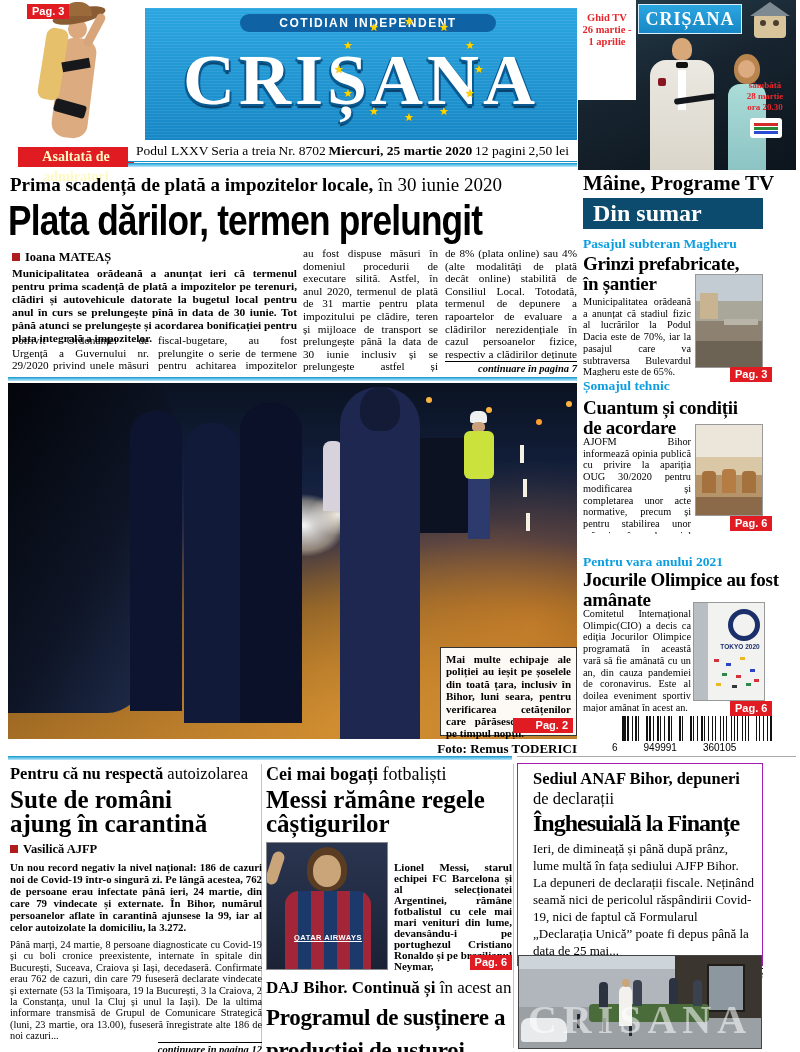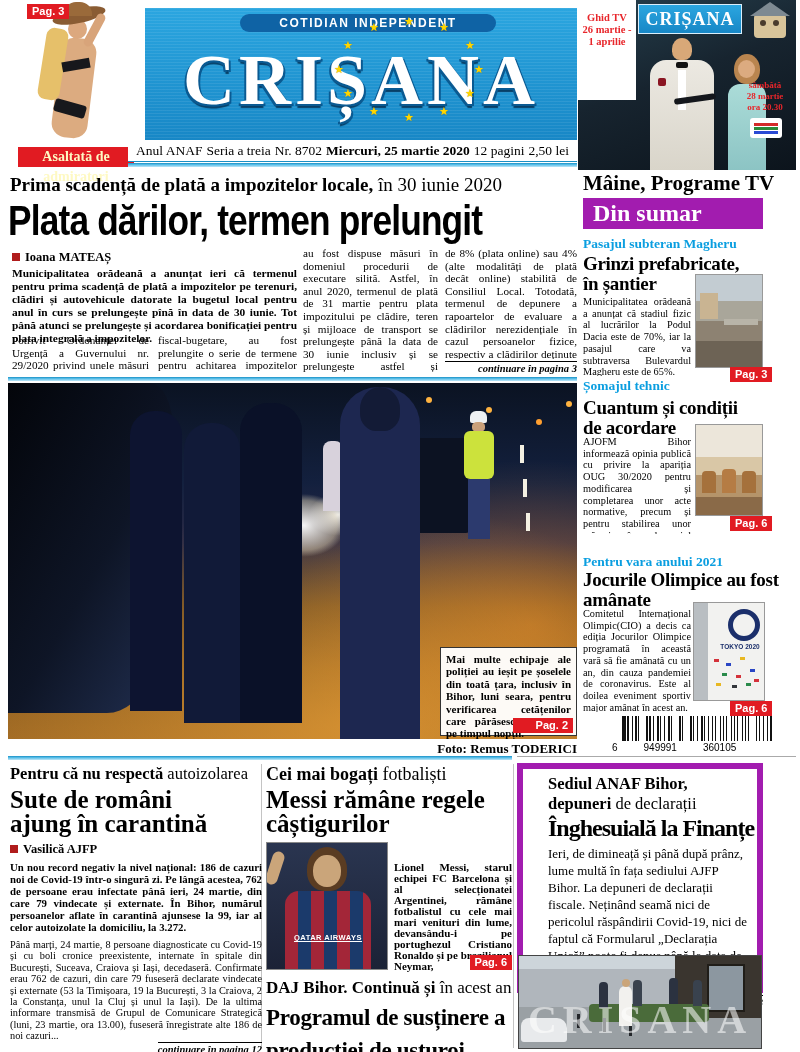--- a/index.html
+++ b/index.html
@@ -57,21 +57,21 @@
     <span class="star" style="left:189px;top:55px;">★</span>
     <span class="star" style="left:198px;top:31px;">★</span>
     <span class="star" style="left:224px;top:13px;">★</span>
     <span class="star" style="left:259px;top:7px;">★</span>
     <span class="star" style="left:294px;top:13px;">★</span>
     <span class="star" style="left:320px;top:31px;">★</span>
   </div>
 
   <div class="abs" style="left:128px;top:140px;width:449px;height:22px;background:#fff;border-bottom:1px solid #1a8fc4;
        display:flex;align-items:center;justify-content:space-between;padding:0 8px;box-sizing:border-box;font-size:13.5px;">
-    <span>Anul ANAF</span>
+    <span>Podul LXXV</span>
     <span>Seria a treia</span>
     <span>Nr. 8702</span>
     <span style="font-weight:bold;">Miercuri, 25 martie 2020</span>
     <span>12 pagini</span>
     <span>2,50 lei</span>
   </div>
   <div class="abs cyanrule" style="left:128px;top:163px;width:449px;"></div>
 
   <div class="abs" style="left:578px;top:0;width:218px;height:170px;overflow:hidden;
        background:linear-gradient(160deg,#26404e 0%,#17242f 45%,#0c141c 100%);">
@@ -122,21 +122,21 @@
   <div class="abs sans" style="left:8px;top:196px;width:700px;font-weight:bold;font-size:43px;line-height:48px;
        letter-spacing:-1px;transform:scaleX(0.82);transform-origin:left top;white-space:nowrap;">Plata dărilor, termen prelungit</div>
   <div class="abs byl" style="left:12px;top:250px;">
     <span class="sq"></span><span>Ioana MATEAȘ</span>
   </div>
   <div class="abs just" style="left:12px;top:267px;width:285px;font-weight:bold;font-size:11.4px;line-height:12.9px;">Municipalitatea orădeană a anunțat ieri că termenul pentru prima scadență de plată a impozitelor pe terenuri, clădiri și autovehicule datorate la bugetul local pentru anul în curs se prelungește pînă în data de 30 iunie. Tot până atunci se prelungește și acordarea bonificației pentru plata integrală a impozitelor.</div>
   <div class="abs just" style="left:12px;top:334px;width:137px;height:40px;overflow:hidden;font-size:11.2px;line-height:12.6px;">Potrivit Ordonanței de Urgență a Guvernului nr. 29/2020 privind unele măsuri economice și</div>
   <div class="abs just" style="left:158px;top:334px;width:139px;height:40px;overflow:hidden;font-size:11.2px;line-height:12.6px;">fiscal-bugetare, au fost prelungite o serie de termene pentru achitarea impozitelor locale și</div>
   <div class="abs just" style="left:303px;top:247px;width:135px;height:126px;overflow:hidden;font-size:11.2px;line-height:12.6px;">au fost dispuse măsuri în domeniul procedurii de executare silită. Astfel, în anul 2020, termenul de plată de 31 martie pentru plata impozitului pe clădire, teren și mijloace de transport se prelungește până la data de 30 iunie inclusiv și se prelungește astfel și acordarea bonificației</div>
   <div class="abs just" style="left:445px;top:247px;width:132px;height:112px;overflow:hidden;font-size:11.2px;line-height:12.6px;">de 8% (plata online) sau 4% (alte modalități de plată decât online) stabilită de Consiliul Local. Totodată, termenul de depunere a rapoartelor de evaluare a clădirilor nerezidențiale în cazul persoanelor fizice, respectiv a clădirilor deținute de către...</div>
-  <div class="abs cont" style="left:445px;top:361px;width:132px;text-align:right;">continuare în pagina 3</div>
+  <div class="abs cont" style="left:445px;top:361px;width:132px;text-align:right;">continuare în pagina 7</div>
 
   <div class="abs cyanrule" style="left:8px;top:377px;width:569px;"></div>
 
   <div class="abs" style="left:8px;top:383px;width:569px;height:356px;overflow:hidden;
        background:
         radial-gradient(90px 70px at 17% 12%, rgba(130,205,255,.95), rgba(60,120,255,.25) 60%, rgba(0,0,0,0) 72%),
         radial-gradient(60px 45px at 52% 40%, rgba(255,255,255,.95), rgba(255,240,200,.4) 55%, rgba(0,0,0,0) 70%),
         radial-gradient(42px 30px at 58% 37%, rgba(255,255,255,.9), rgba(0,0,0,0) 70%),
         radial-gradient(500px 300px at 60% 96%, rgba(255,175,60,.55), rgba(0,0,0,0) 75%),
         radial-gradient(320px 220px at 92% 68%, rgba(255,150,40,.45), rgba(0,0,0,0) 75%),
@@ -163,21 +163,21 @@
 
     <div class="abs just" style="left:432px;top:264px;width:125px;height:76px;background:rgba(255,255,255,.96);
          border:1px solid #333;padding:5px 5px 6px 5px;font-weight:bold;font-size:11px;line-height:12.4px;">
       <span>Mai multe echipaje ale poliției au ieșit pe șoselele din toată țara, inclusiv în Bihor, luni seara, pentru verificarea cetățenilor care părăsesc domiciliul pe timpul nopții.</span>
       <span class="pag abs" style="right:3px;bottom:2px;padding-left:23px;">Pag. 2</span>
     </div>
   </div>
   <div class="abs" style="left:583px;top:171px;font-weight:bold;font-size:21px;">Mâine, Programe TV</div>
 
   <div class="abs" style="left:300px;top:741px;width:277px;text-align:right;font-weight:bold;font-size:13px;">Foto: Remus TODERICI</div>
-  <div class="abs" style="left:583px;top:198px;width:180px;height:31px;background:#a21caf;color:#fff;
+  <div class="abs" style="left:583px;top:198px;width:180px;height:31px;background:#0c4a6e;color:#fff;
        font-weight:bold;font-size:24px;line-height:31px;padding-left:10px;box-sizing:border-box;">Din sumar</div>
 
   <div class="abs" style="left:583px;top:236px;width:213px;height:142px;">
     <div class="bluekick">Pasajul subteran Magheru</div>
     <div class="itm-title" style="width:175px;margin-top:2px;">Grinzi prefabricate, în șantier</div>
     <div class="itm-body abs" style="left:0;top:60px;width:108px;height:80px;">Municipalitatea orădeană a anunțat că stadiul fizic al lucrărilor la Podul Dacia este de 70%, iar la pasajul care va subtraversa Bulevardul Magheru este de 65%.</div>
     <div class="abs" style="left:112px;top:38px;width:66px;height:92px;border:1px solid #999;
          background:linear-gradient(180deg,#c3ccd2 0 28%,#a9a69a 28% 50%,#8d8272 50% 72%,#6d6355 72%);">
       <div class="abs" style="left:4px;top:18px;width:18px;height:26px;background:#c9b492;"></div>
       <div class="abs" style="left:28px;top:44px;width:34px;height:6px;background:#b8b4a8;"></div>
@@ -263,21 +263,21 @@
       <span class="pag abs" style="right:0;bottom:0;">Pag. 6</span>
     </div>
     <div class="kick" style="font-size:17px;margin-top:8px;">
       <b>DAJ Bihor. Continuă și</b><span> în acest an</span>
     </div>
     <div style="font-weight:bold;font-size:23px;line-height:33px;letter-spacing:-0.3px;margin-top:3px;">Programul de susținere a producției de usturoi</div>
     <div style="text-align:right;margin-top:1px;"><span class="pag">Pag. 4</span></div>
   </div>
 
   <div class="abs" style="left:517px;top:763px;width:246px;">
-    <div style="border:6px solid #a21caf;padding:5px 8px 6px 25px;">
+    <div style="border:1px solid #a21caf;padding:5px 8px 6px 15px;">
       <div class="kick" style="font-size:16.5px;">
         <b>Sediul ANAF Bihor, depuneri</b><span> de declarații</span>
       </div>
       <div style="font-weight:bold;font-size:24px;line-height:28px;letter-spacing:-1px;white-space:nowrap;">Înghesuială la Finanțe</div>
       <div style="font-size:13px;line-height:17px;margin-top:3px;">Ieri, de dimineață și până după prânz, lume multă în fața sediului AJFP Bihor. La depuneri de declarații fiscale. Neținând seamă nici de pericolul răspândirii Covid-19, nici de faptul că Formularul „Declarația Unică” poate fi depus până la data de 25 mai...</div>
     </div>
     <div class="cont" style="float:right;margin-top:2px;">detalii în pagina 3</div>
     <div class="abs" style="left:1px;top:192px;width:242px;height:92px;border:1px solid #444;overflow:hidden;
          background:linear-gradient(180deg,#cdd5da 0 14%,#b0b6bc 14% 55%,#9aa0a4 55%);">
       <div class="abs" style="right:0;top:0;width:86px;height:62px;background:#3a352f;"></div>

